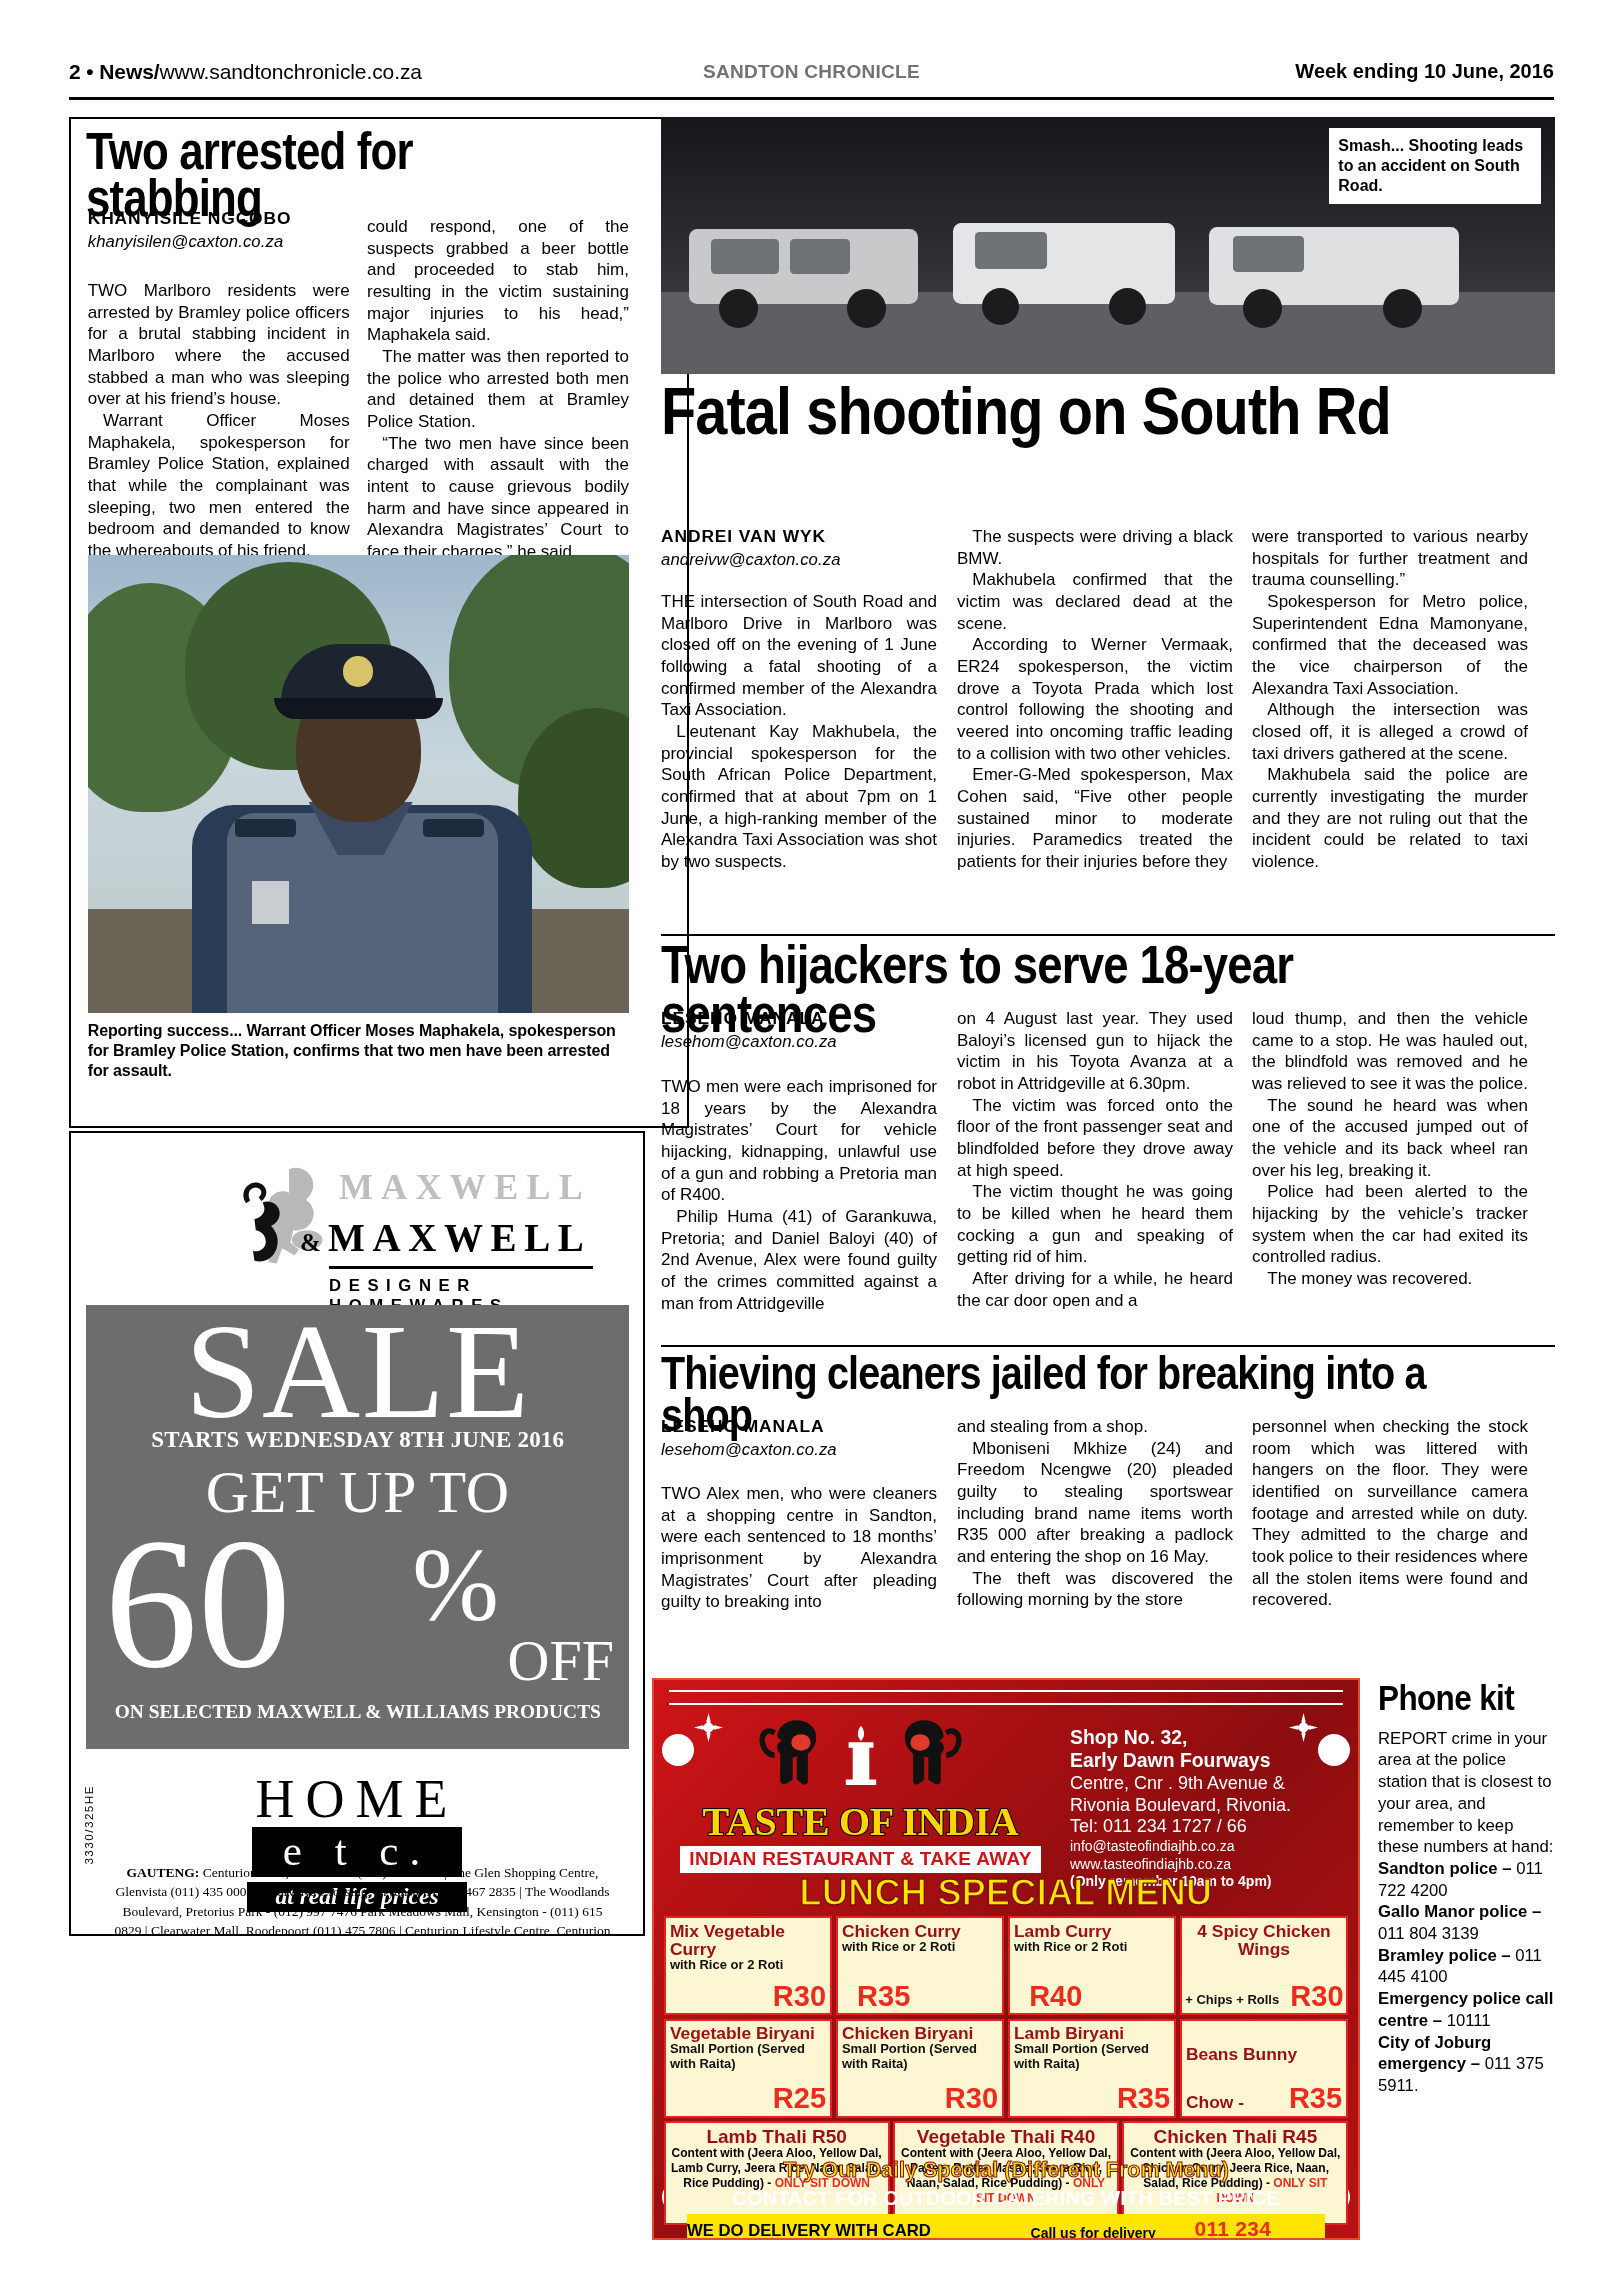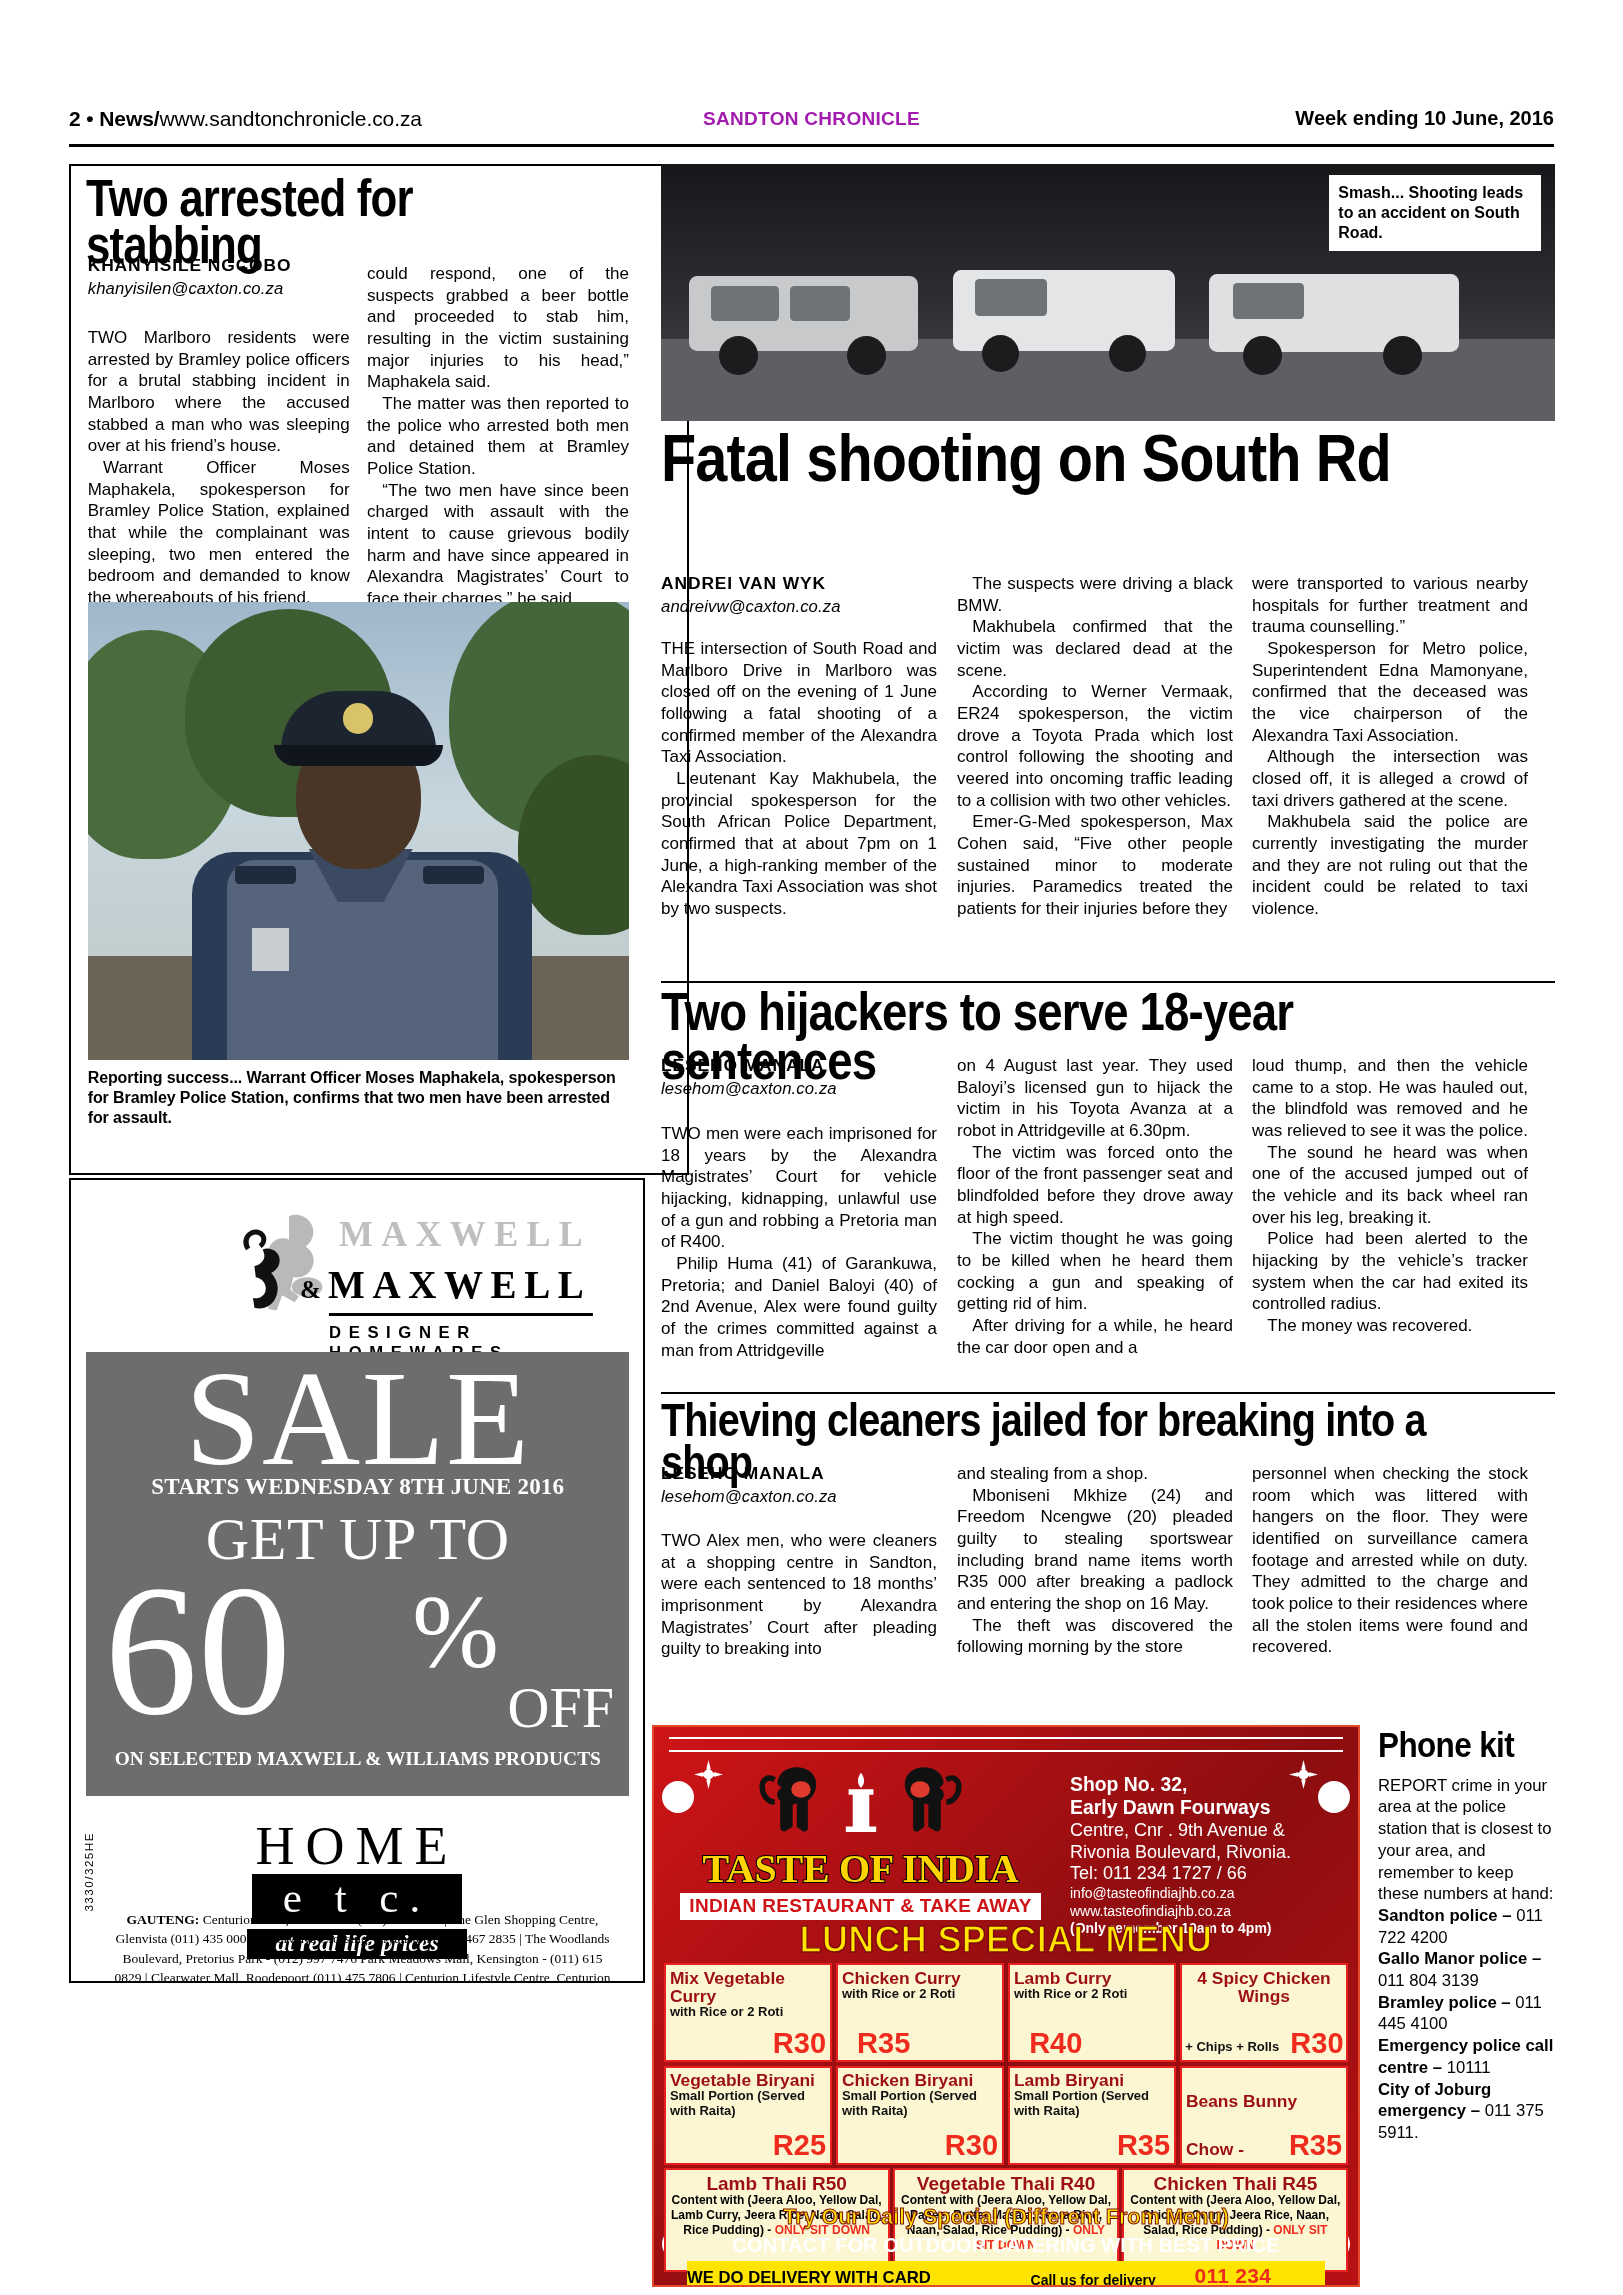--- a/index.html
+++ b/index.html
@@ -2,28 +2,28 @@
 <html style="font-size:11px"><head>
 <meta charset="utf-8">
 <style>
   html,body{margin:0;padding:0;background:#fff;}
   body{
     width:1624px;height:2295px;
     font-family:"Liberation Sans",sans-serif;
     color:#000;-webkit-font-smoothing:antialiased;
     position:relative;overflow:hidden;
   }
-  .page{position:absolute;inset:0;margin-top:47px;}
+  .page{position:absolute;inset:0;}
 
   
   .masthead{position:absolute;left:69px;top:60px;width:1485px;height:32px;}
   .mh-left{position:absolute;left:0;top:0;font-size:21px;font-weight:700;letter-spacing:-0.1px;white-space:nowrap;}
   .mh-left .thin{font-weight:400;}
   .mh-center{position:absolute;left:50%;top:1.4px;transform:translateX(-50%);
-    font-size:19px;font-weight:700;color:#a21caf;letter-spacing:0.3px;white-space:nowrap;text-align:right;}
+    font-size:19px;font-weight:700;color:#737373;letter-spacing:0.3px;white-space:nowrap;text-align:right;}
   .mh-right{position:absolute;right:0;top:0;font-size:20px;font-weight:700;white-space:nowrap;}
   .mh-rule{position:absolute;left:69px;top:97px;width:1485px;height:2.8px;background:#000;}
 
   
   .h1{font-family:"Liberation Sans",sans-serif;font-weight:700;line-height:.92;
       letter-spacing:-1px;transform:scaleX(.86);transform-origin:left center;}
   .byline{font-weight:700;font-size:17.4px;letter-spacing:0.9px;}
   .email{font-style:italic;font-size:16.7px;letter-spacing:0.1px;margin-top:2.8px;}
   .body-col{font-size:17px;line-height:1.275;text-align:justify;}
   .body-col p{margin:0;text-indent:15.3px;}

